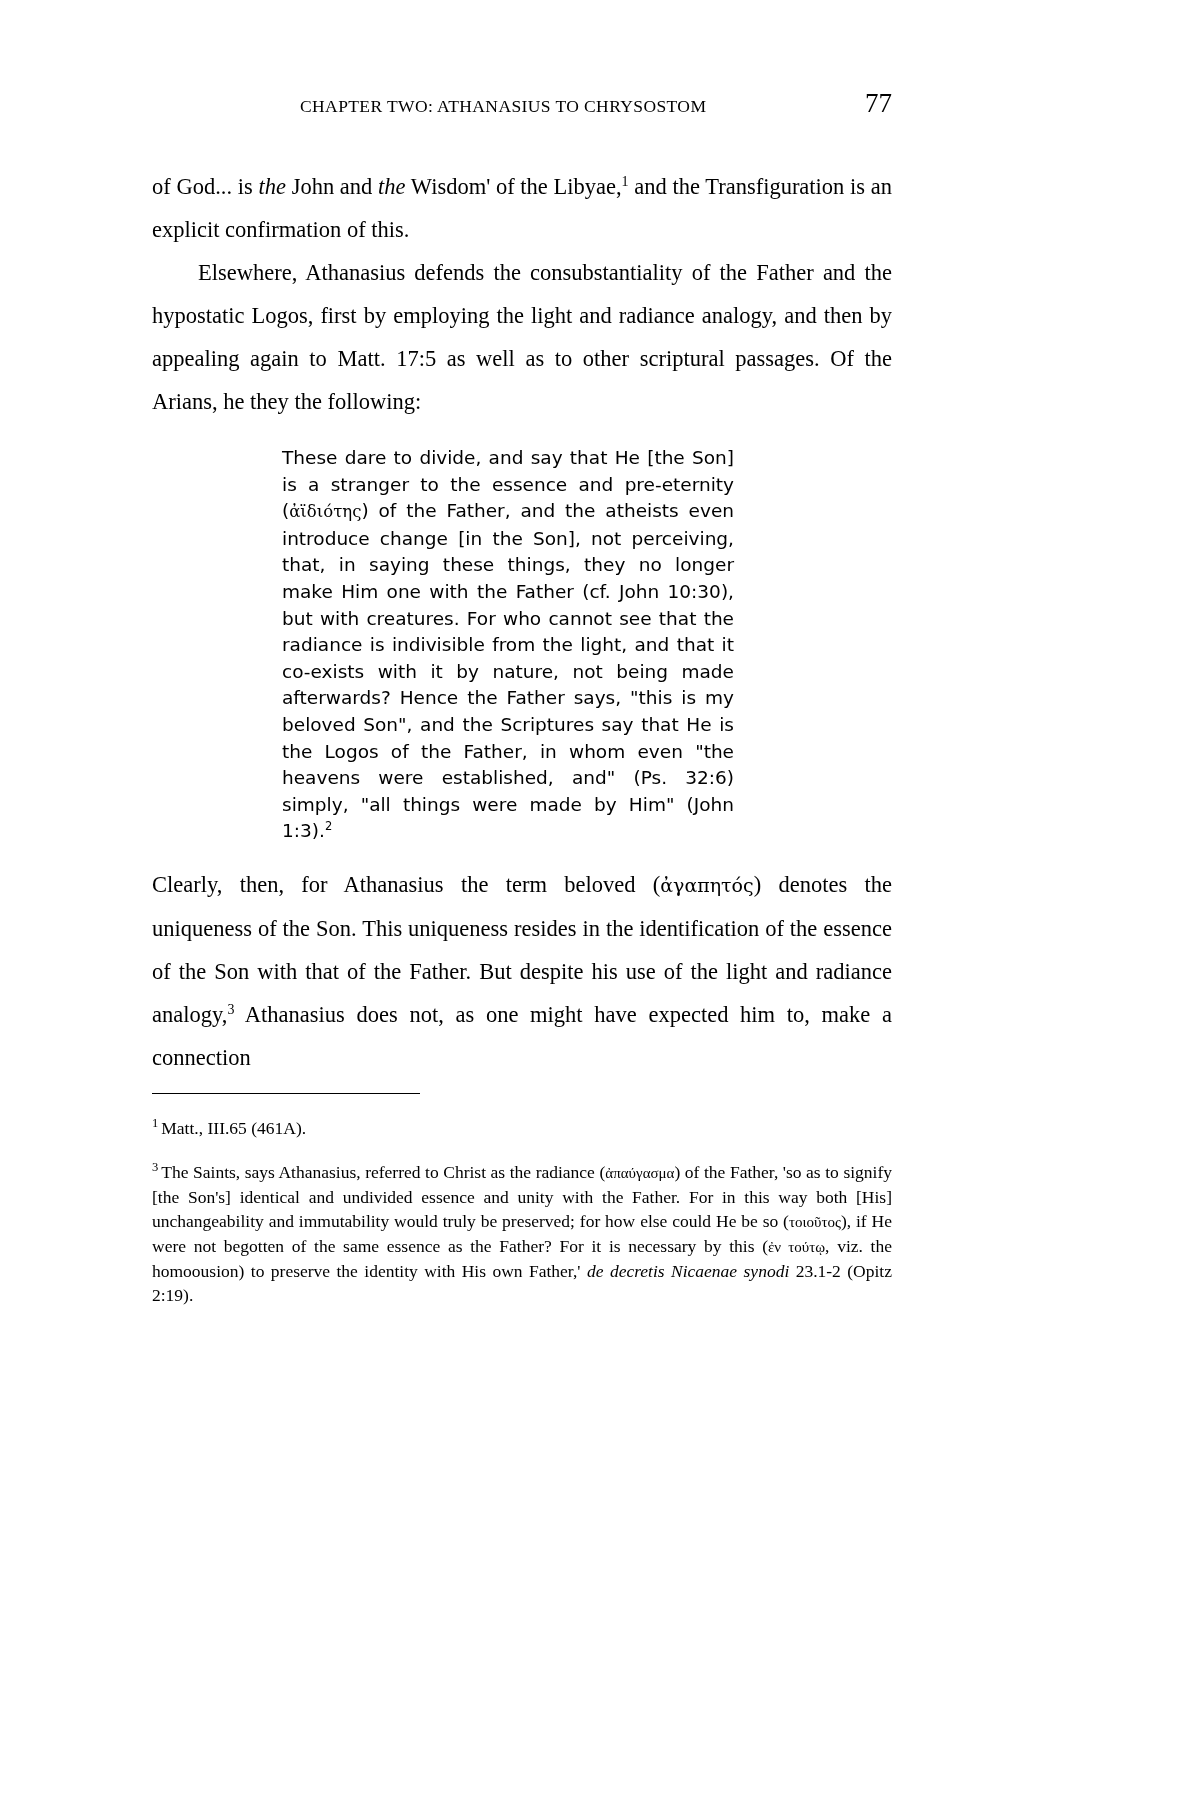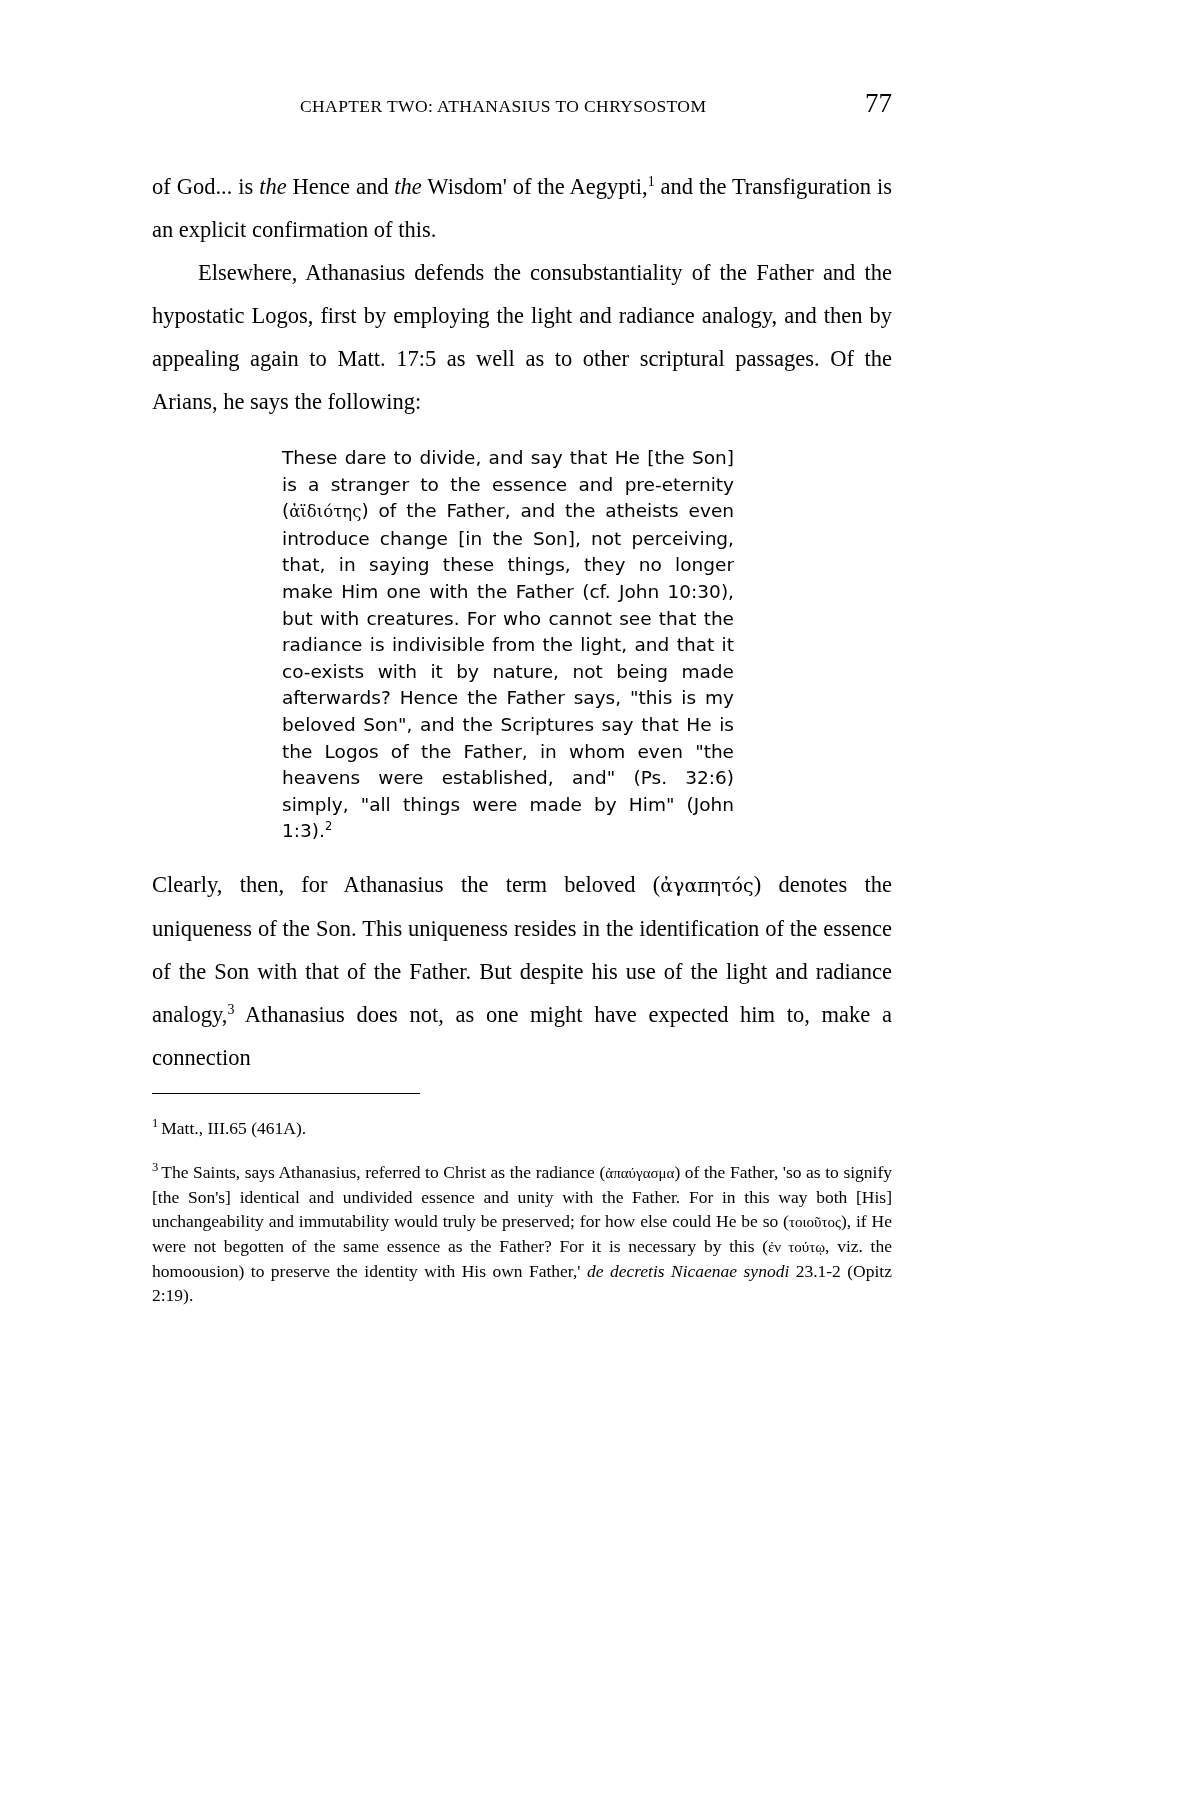--- a/index.html
+++ b/index.html
@@ -99,23 +99,23 @@
 <body>
 
 <div class="page">
   <div class="content">
 
     <div class="runhead">
       <div class="runhead-title">CHAPTER TWO: ATHANASIUS TO CHRYSOSTOM</div>
       <div class="runhead-page">77</div>
     </div>
 
-    <p class="body"><span>of God... is </span><span class="em">the</span><span> Hence and </span><span class="em">the</span><span> Wisdom' of the Aegypti,</span><sup>1</sup><span> and the Transfiguration is an explicit confirmation of this.</span></p>
+    <p class="body"><span>of God... is </span><span class="em">the</span><span> John and </span><span class="em">the</span><span> Wisdom' of the Libyae,</span><sup>1</sup><span> and the Transfiguration is an explicit confirmation of this.</span></p>
 
-    <p class="body indent">Elsewhere, Athanasius defends the consubstantiality of the Father and the hypostatic Logos, first by employing the light and radiance analogy, and then by appealing again to Matt. 17:5 as well as to other scriptural passages.  Of the Arians, he says the following:</p>
+    <p class="body indent">Elsewhere, Athanasius defends the consubstantiality of the Father and the hypostatic Logos, first by employing the light and radiance analogy, and then by appealing again to Matt. 17:5 as well as to other scriptural passages.  Of the Arians, he they the following:</p>
 
     <div class="quote"><span>These dare to divide, and say that He [the Son] is a stranger to the essence and pre-eternity (</span><span class="gk">ἀϊδιότης</span><span>) of the Father, and the atheists even introduce change [in the Son], not perceiving, that, in saying these things, they no longer make Him one with the Father (cf. John 10:30), but with creatures.  For who cannot see that the radiance is indivisible from the light, and that it co-exists with it by nature, not being made afterwards?  Hence the Father says, "this is my beloved Son", and the Scriptures say that He is the Logos of the Father, in whom even "the heavens were established, and" (Ps. 32:6) simply, "all things were made by Him" (John 1:3).</span><sup>2</sup></div>
 
     <p class="body"><span>Clearly, then, for Athanasius the term beloved (</span><span class="gk" style="font-family:'DejaVu Serif',serif;font-size:19px;">ἀγαπητός</span><span>) denotes the uniqueness of the Son.   This uniqueness resides in the identification of the essence of the Son with that of the Father.  But despite his use of the light and radiance analogy,</span><sup>3</sup><span> Athanasius does not, as one might have expected him to, make a connection</span></p>
 
     <div class="fn-rule"></div>
 
     <div class="footnotes">
 
       <p class="fn"><span class="fn-marker">1</span><span>Matt., III.65 (461A).</span></p>

